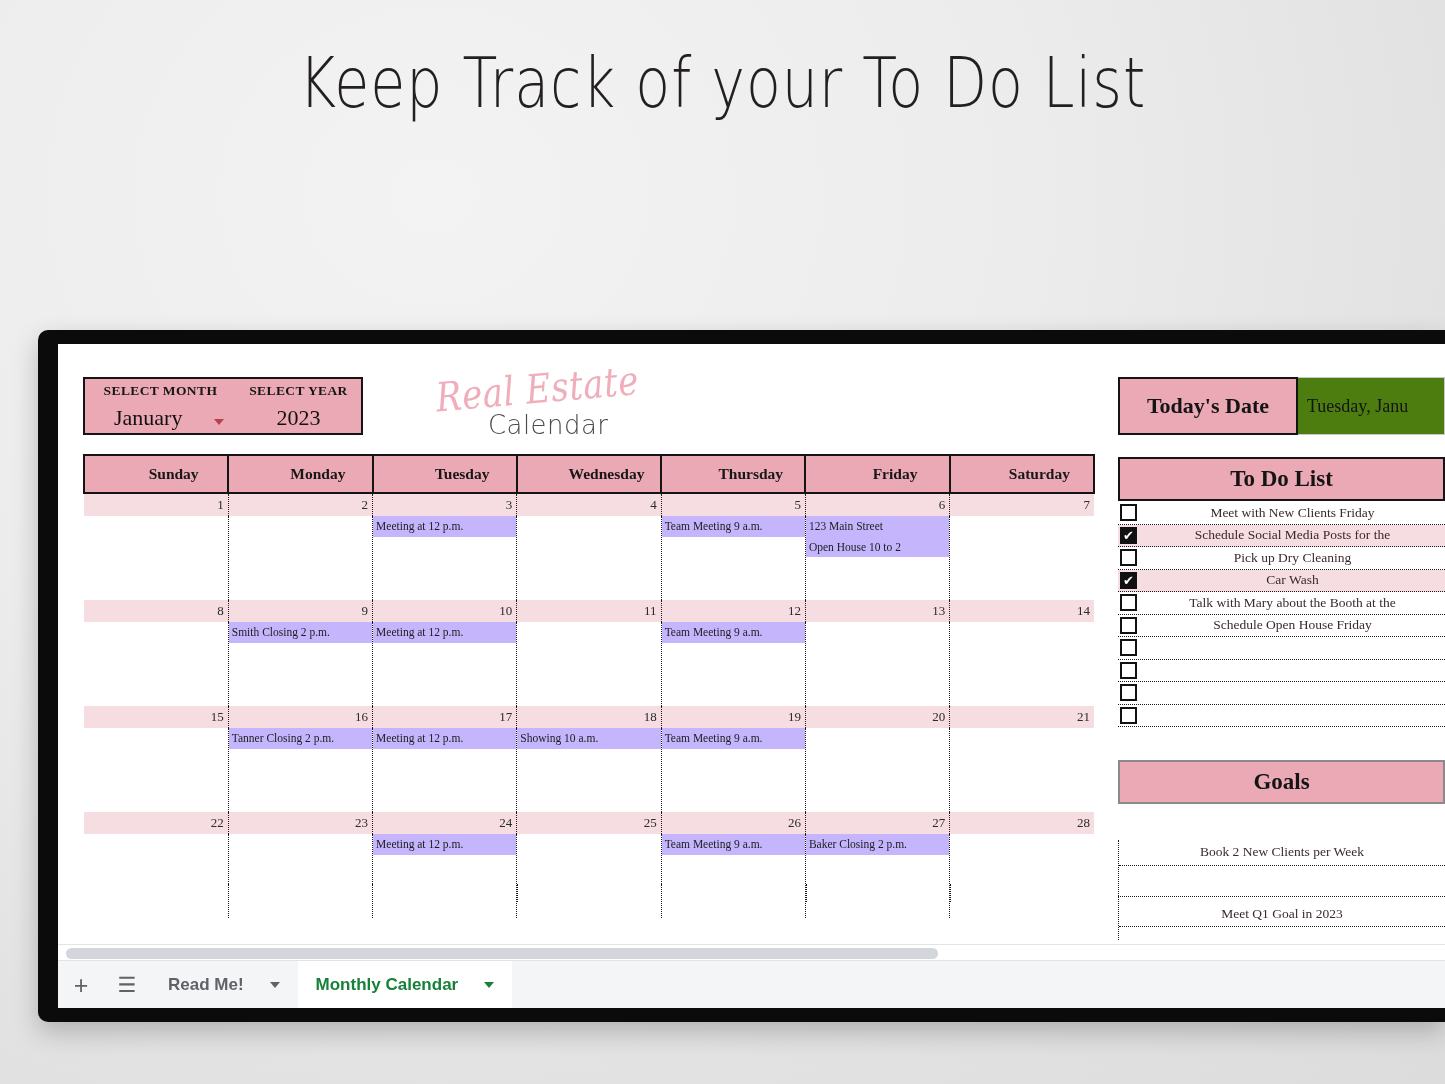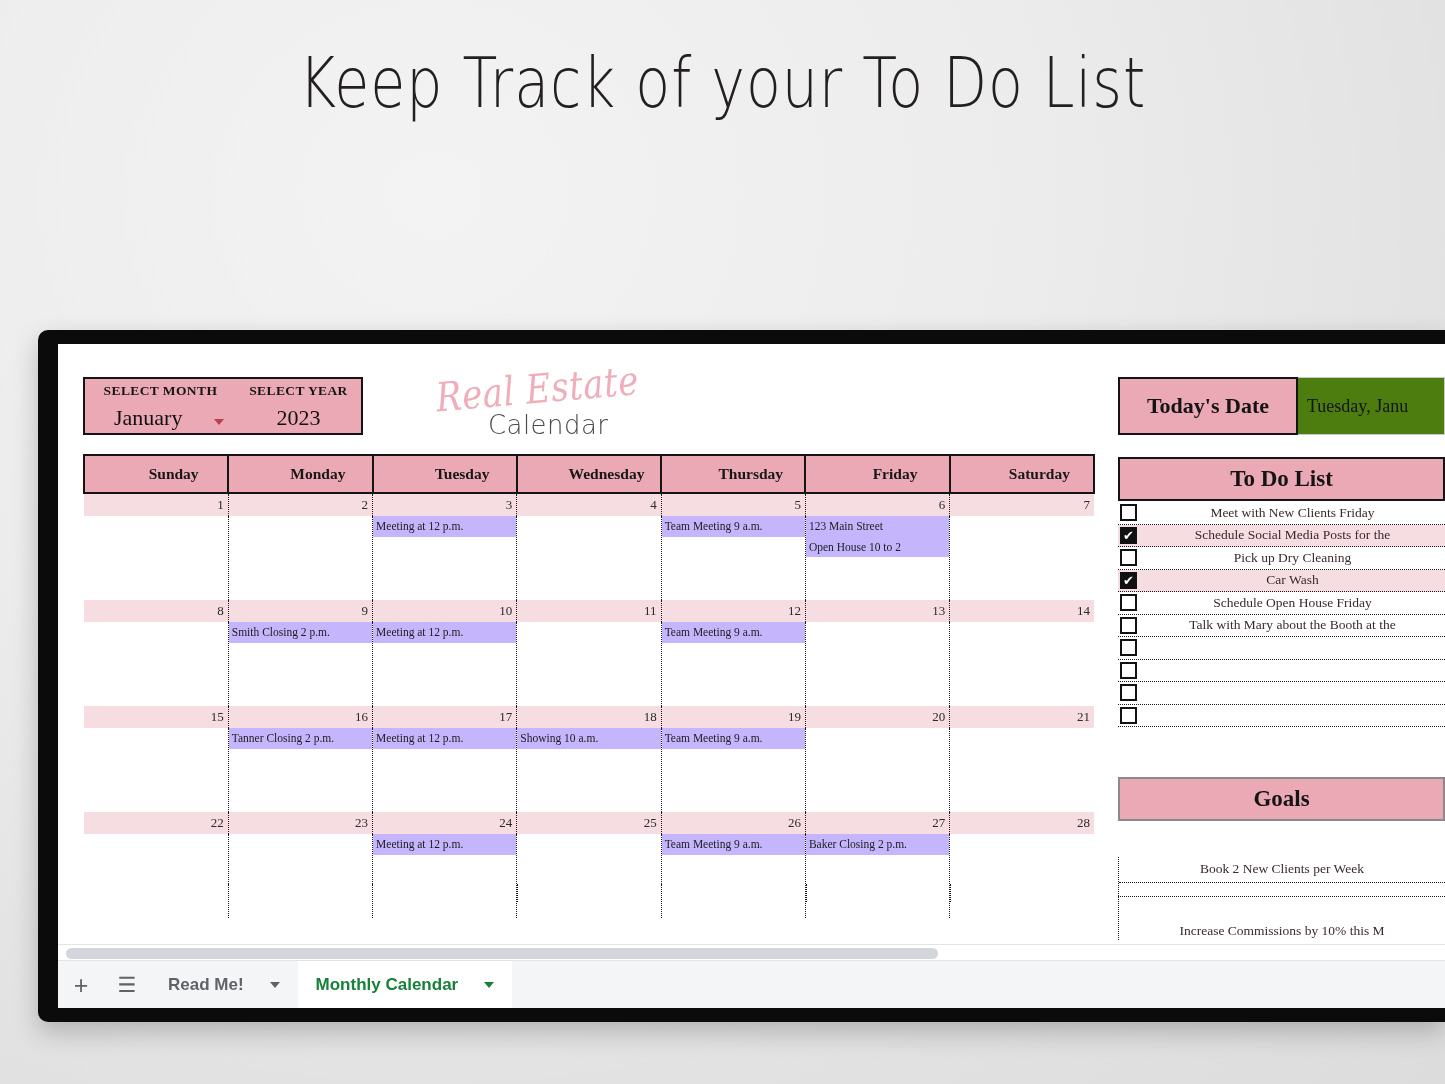--- a/index.html
+++ b/index.html
@@ -123,21 +123,21 @@
     box-sizing:border-box;display:flex;align-items:center;padding-left:9px;
     font-family:"Liberation Serif", serif;font-size:18px;color:#141414;
     white-space:nowrap;overflow:hidden;
   }
   .sec-head{
     margin-top:22px;height:44px;background:#eaa9b4;border:2px solid #141414;
     display:flex;align-items:center;justify-content:center;
     font-family:"Liberation Serif", serif;font-size:23px;font-weight:bold;color:#141414;
     box-sizing:border-box;
   }
-  .sec-head.goals{border:2px solid #8a8a8a;margin-top:50px;}
+  .sec-head.goals{border:2px solid #8a8a8a;margin-top:33px;}
   .todo-list{margin-top:1px;}
   .todo-item{
     display:flex;align-items:center;height:21.5px;
     border-bottom:1.5px dotted #1b1b1b;
   }
   .todo-item.alt{background:#f6dde2;}
   .cbx{
     width:17px;height:17px;flex:0 0 17px;margin-left:2px;margin-right:5px;
     border:2.5px solid #111;background:#fff;box-sizing:border-box;
     display:flex;align-items:center;justify-content:center;
@@ -383,25 +383,25 @@
               <div class="todo-text">Pick up Dry Cleaning</div>
             </div>
             <div class="todo-item alt">
               <div class="cbx on">
                 <span class="tick">✔</span>
               </div>
               <div class="todo-text">Car Wash</div>
             </div>
             <div class="todo-item">
               <div class="cbx"></div>
+              <div class="todo-text">Talk with Mary about the Booth at the </div>
+            </div>
+            <div class="todo-item">
+              <div class="cbx"></div>
               <div class="todo-text">Schedule Open House Friday</div>
-            </div>
-            <div class="todo-item">
-              <div class="cbx"></div>
-              <div class="todo-text">Talk with Mary about the Booth at the </div>
             </div>
             <div class="todo-item">
               <div class="cbx"></div>
               <div class="todo-text"></div>
             </div>
             <div class="todo-item">
               <div class="cbx"></div>
               <div class="todo-text"></div>
             </div>
             <div class="todo-item">
@@ -410,21 +410,20 @@
             </div>
             <div class="todo-item">
               <div class="cbx"></div>
               <div class="todo-text"></div>
             </div>
           </div>
 
         <div class="sec-head goals">Goals</div>
         <div class="goal-list" id="goal-list">
             <div class="goal-item">Book 2 New Clients per Week</div>
-            <div class="goal-item">Increase Commissions by 10% this M</div>
             <div class="goal-item">Meet Q1 Goal in 2023</div>
             <div class="goal-item"></div>
             <div class="goal-item"></div>
             <div class="goal-item"></div>
           </div>
 
       </div>
     </div>
 
     <div class="hscroll-track">

